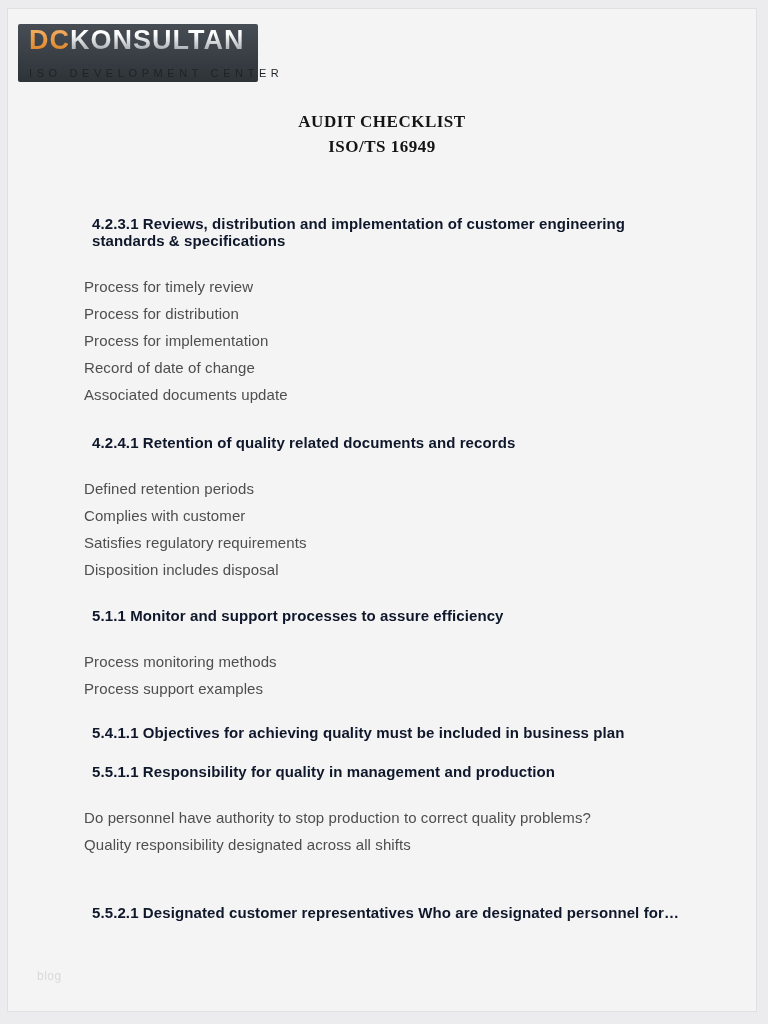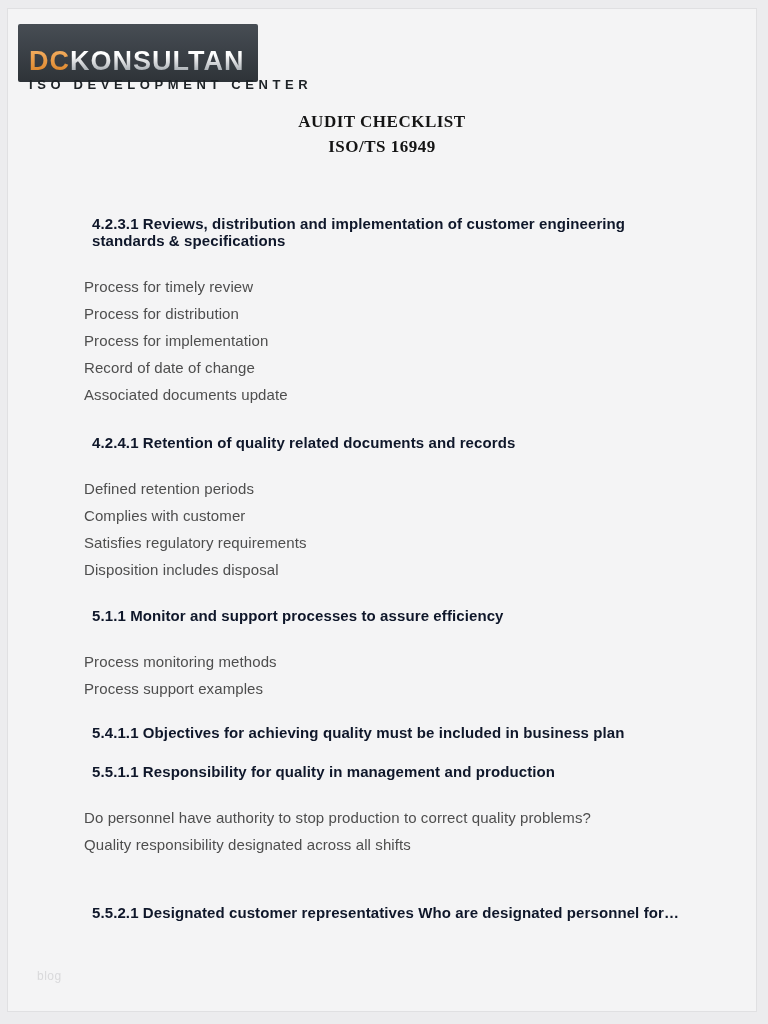--- a/index.html
+++ b/index.html
@@ -22,41 +22,41 @@
   .logo {
     position: absolute;
     left: 10px; top: 15px;
     width: 240px; height: 58px;
     background: linear-gradient(#474d54, #2e3338);
     border-radius: 2px;
     padding-left: 11px;
     box-sizing: border-box;
   }
   .logo-main {
-    margin-top: 22px;
+    margin-top: 1px;
     font-size: 27px;
     font-weight: bold;
     letter-spacing: 1px;
     line-height: 30px;
     white-space: nowrap;
   }
   .logo-dc {
     background: linear-gradient(#f7b469, #d97f22);
     -webkit-background-clip: text; background-clip: text;
     color: transparent;
   }
   .logo-rest {
     background: linear-gradient(#ffffff 30%, #8d949b);
     -webkit-background-clip: text; background-clip: text;
     color: transparent;
   }
   .logo-sub {
-    margin-top: 1px;
-    font-size: 13px;
-    font-weight: bold;
+    margin-top: 12px;
+    font-size: 11px;
+    font-weight: normal;
     letter-spacing: 4.6px;
     color: #1e2327;
     white-space: nowrap;
   }
   
   .doc-title {
     margin-top: 100px;
     text-align: center;
     font-family: "Liberation Serif", serif;
     font-weight: bold;

